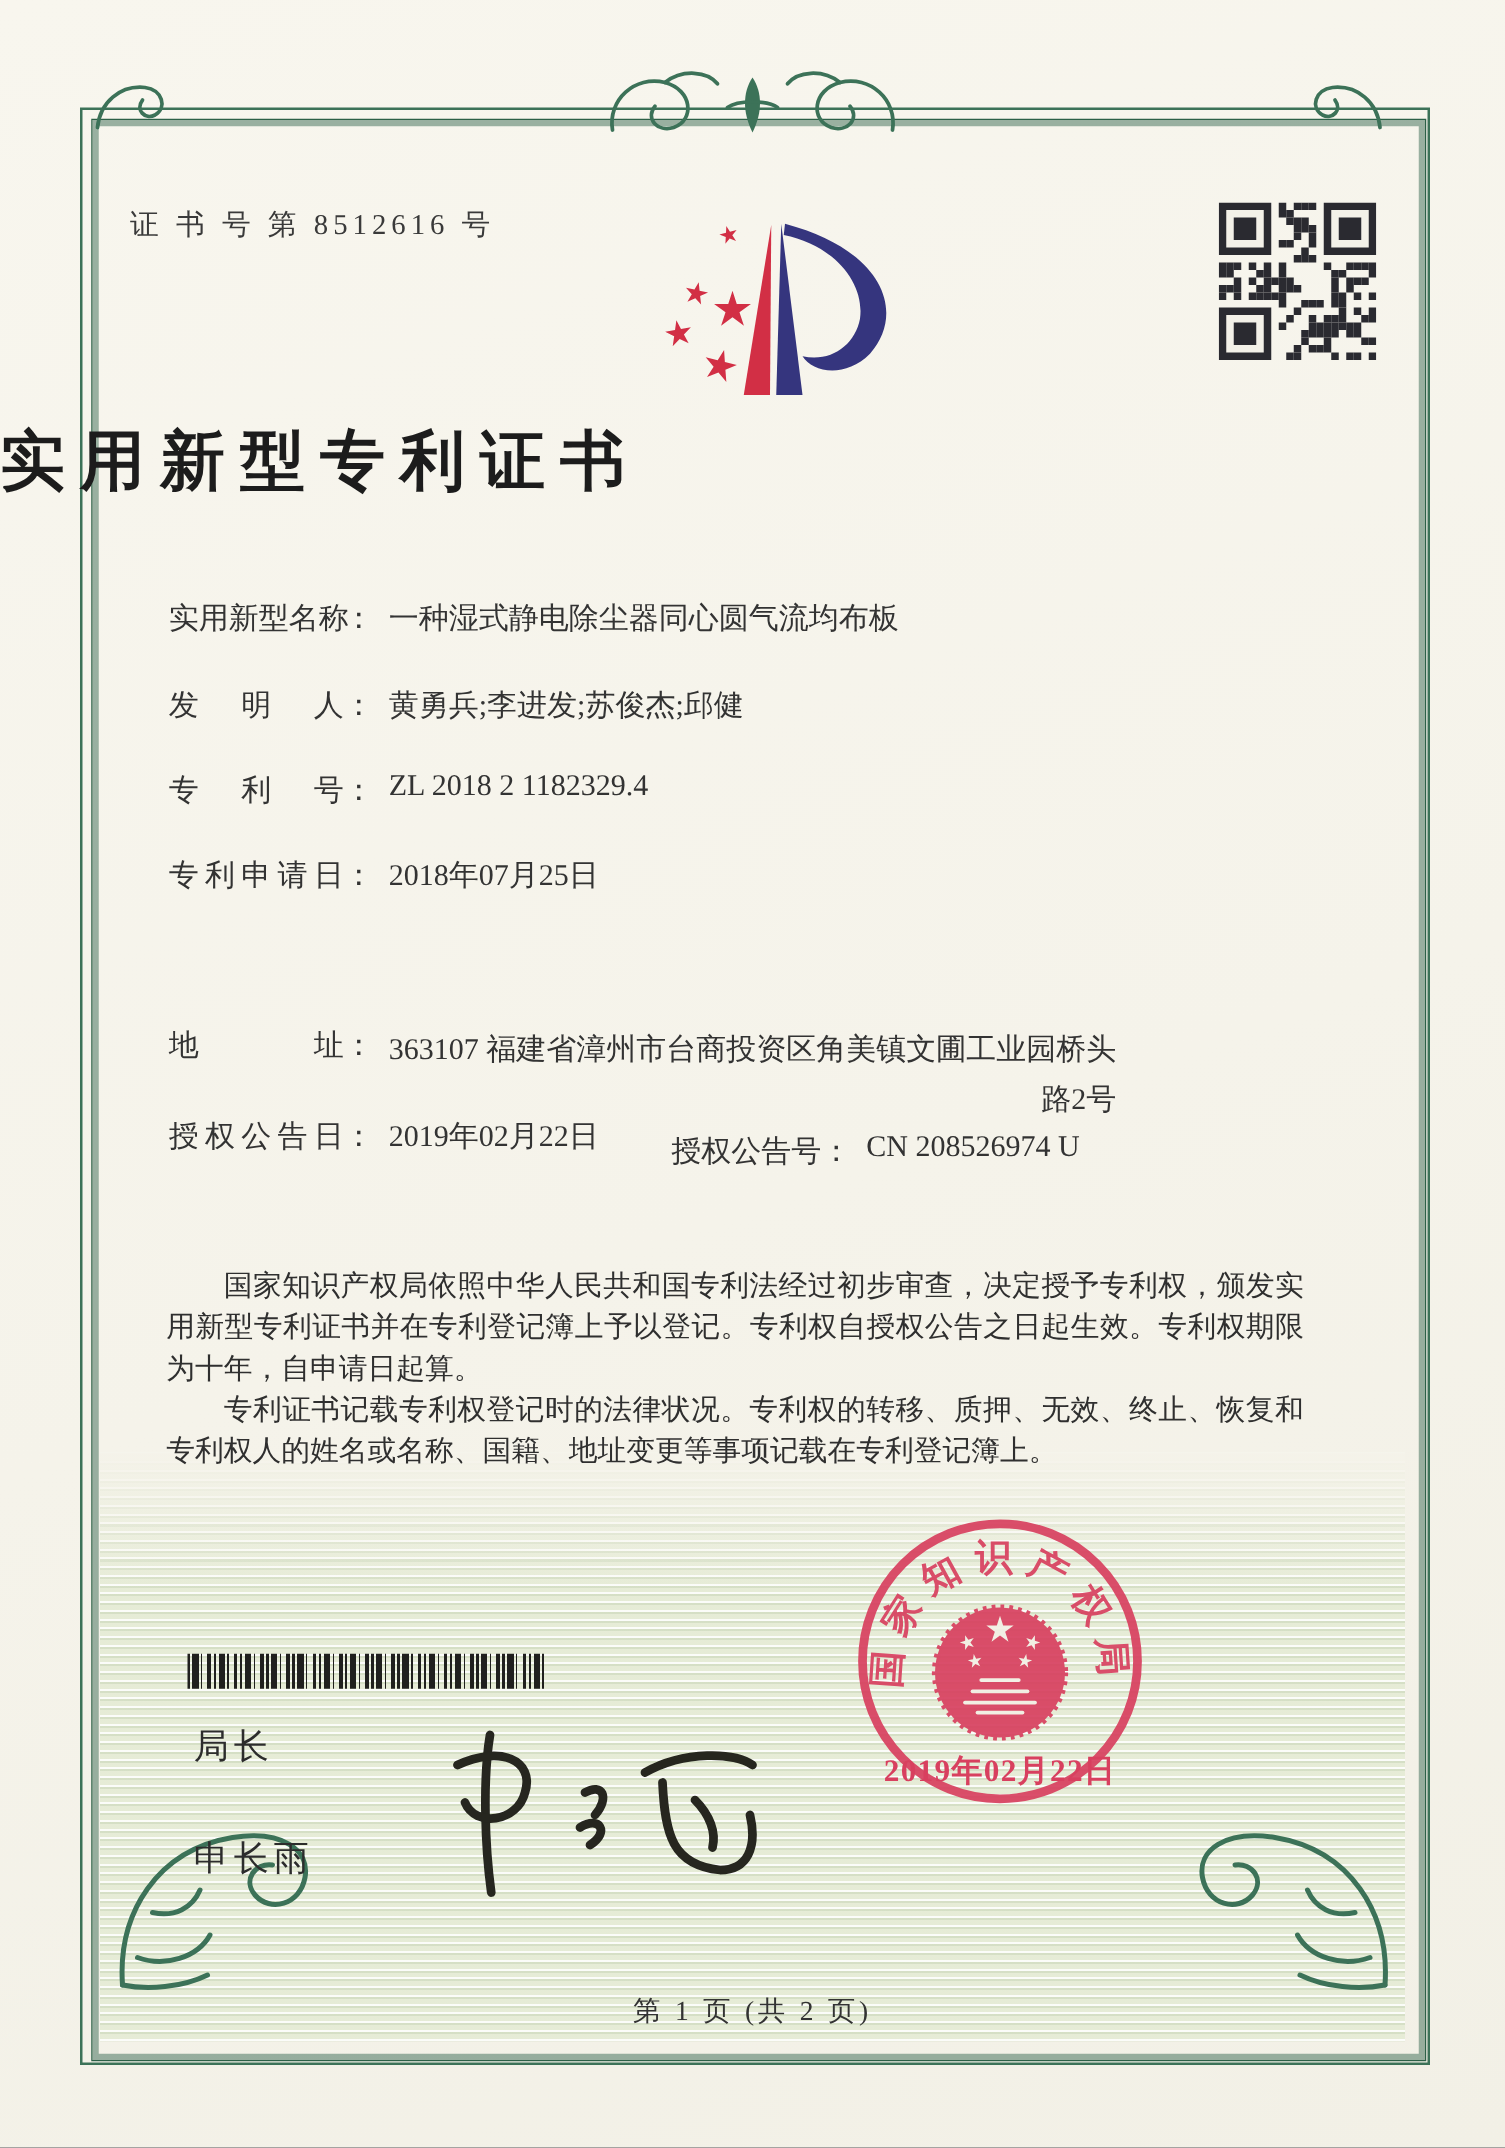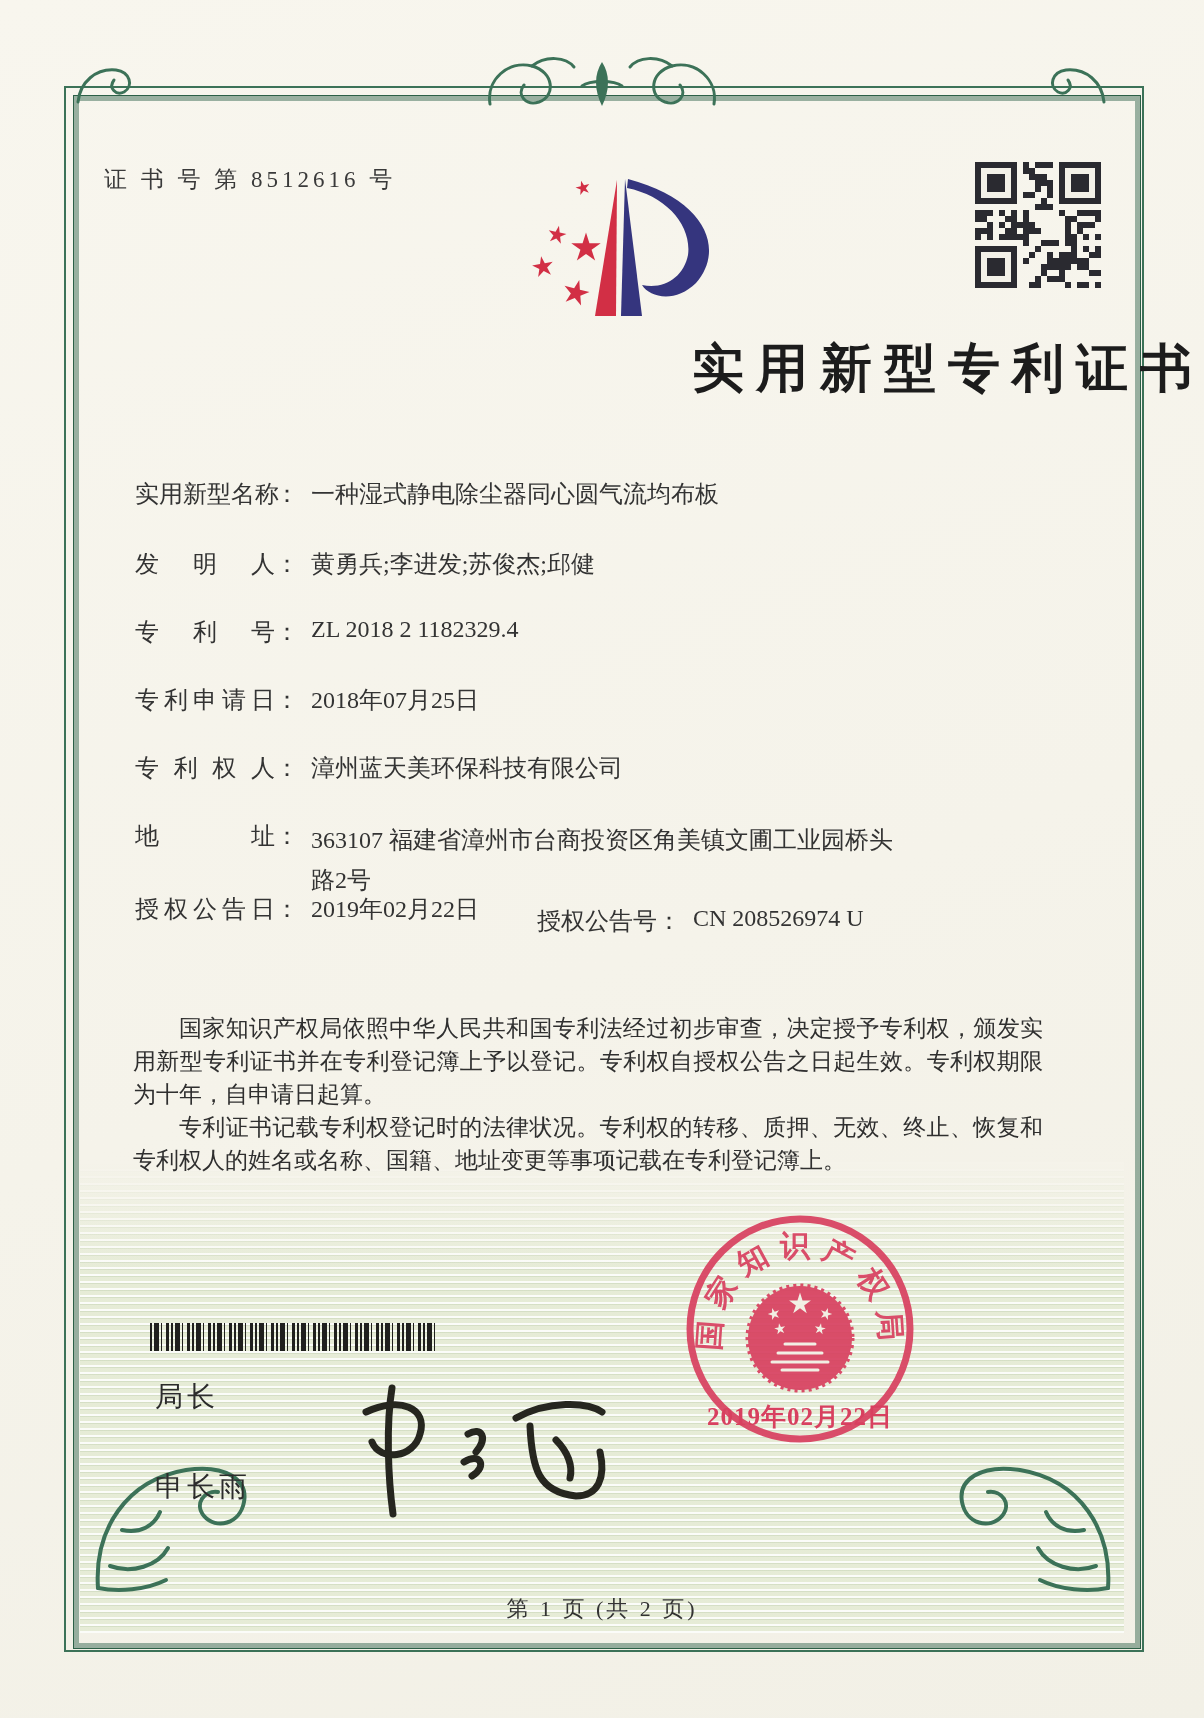--- a/index.html
+++ b/index.html
@@ -29,29 +29,29 @@
     content:"";position:absolute;left:0;top:0;right:0;height:110px;
     background:linear-gradient(to bottom,#f5f3ea 0%,rgba(245,243,234,0) 100%);
   }
   
   .cert-no{position:absolute;left:104px;top:164px;font-size:23px;letter-spacing:4px;color:#3a3a3a;z-index:2;}
   .logo{position:absolute;left:455px;top:148px;z-index:2;}
   .qr{position:absolute;left:975px;top:162px;width:126px;height:126px;z-index:2;}
   
   .title{
     position:absolute;left:0;top:334px;width:100%;
-    text-align:right;font-size:52px;font-weight:bold;
+    text-align:left;font-size:52px;font-weight:bold;
     letter-spacing:12px;color:#1c1c1c;z-index:2;
   }
   
   .frow{position:absolute;left:135px;width:940px;font-size:24px;color:#333;z-index:2;white-space:nowrap;}
   .flabel{display:inline-block;width:140px;text-align:justify;text-align-last:justify;vertical-align:top;}
   .fcolon{display:inline-block;vertical-align:top;}
   .fvalue{display:inline-block;vertical-align:top;margin-left:6px;white-space:normal;}
-  .fvalue .vline{display:block;line-height:40px;}
+  .fvalue .vline{display:block;line-height:40px;text-align:right;}
   .pair2{position:absolute;left:402px;top:12px;}
   .pair2 .flabel{width:auto;text-align-last:auto;}
   
   .paras{position:absolute;left:133px;top:1012px;width:910px;font-size:23px;line-height:33px;
          text-align:justify;color:#2f2f2f;z-index:2;}
   .paras p{margin:0;text-indent:2em;}
   
   .barcode{
     position:absolute;left:150px;top:1323px;width:288px;height:28px;z-index:2;
     background:repeating-linear-gradient(90deg,
@@ -290,24 +290,20 @@
   <div class="frow" style="top:616px">
     <span class="flabel">专利号</span><span class="fcolon">：</span>
     <span class="fvalue">ZL 2018 2 1182329.4</span>
   </div>
 
   <div class="frow" style="top:684px">
     <span class="flabel">专利申请日</span><span class="fcolon">：</span>
     <span class="fvalue">2018年07月25日</span>
   </div>
 
-  <div class="frow" style="top:752px">
-    <span class="flabel">专利权人</span><span class="fcolon">：</span>
-    <span class="fvalue">漳州蓝天美环保科技有限公司</span>
-  </div>
 
   <div class="frow" style="top:820px">
     <span class="flabel">地址</span><span class="fcolon">：</span>
     <span class="fvalue" style="max-width:740px"><span class="vline">363107 福建省漳州市台商投资区角美镇文圃工业园桥头</span><span class="vline">路2号</span></span>
   </div>
 
   <div class="frow" style="top:893px">
     <span class="flabel">授权公告日</span><span class="fcolon">：</span>
     <span class="fvalue">2019年02月22日</span>
     <span class="pair2">

